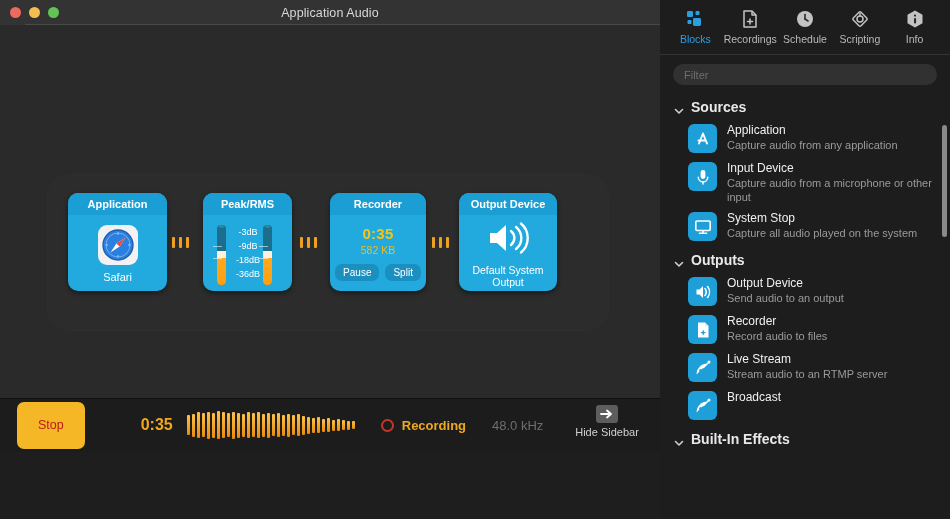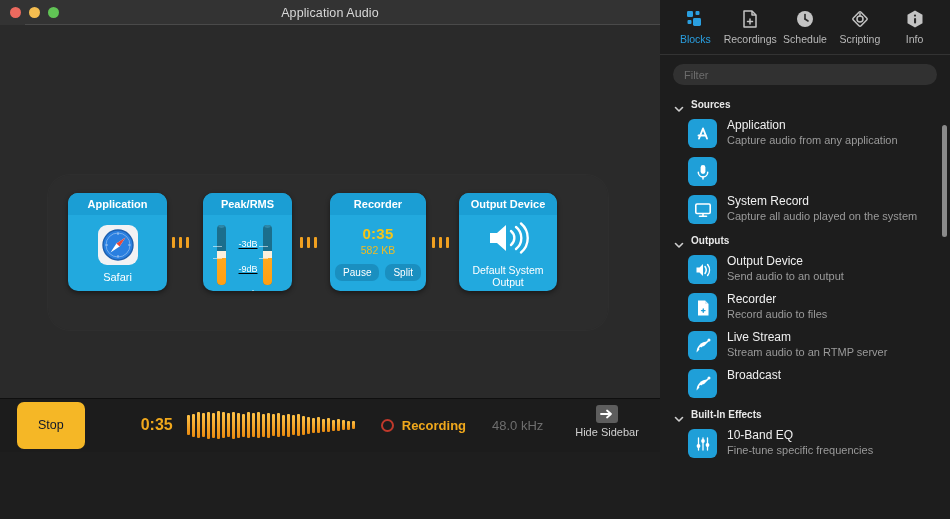--- a/index.html
+++ b/index.html
@@ -83,24 +83,23 @@
     position:absolute; left:0; right:0; bottom:45%; height:7px;
     background:#fdf0dc;
   }
   .meter .knob {
     position:absolute; left:1px; top:-4px; width:7px; height:7px;
     border-radius:50%; background:#2e87a8;
   }
   #meter-left { left:14px; }
   #meter-right { left:60px; }
   .db-scale {
-    position:absolute; left:28px; top:19px; width:34px; height:100%;
-    display:flex; flex-direction:column; justify-content:flex-start; gap:13px;
+    position:absolute; left:28px; top:7px; width:34px; height:100%;
+    display:flex; flex-direction:column; justify-content:flex-start; gap:2px;
     padding-top:4px;
-    text-decoration:underline;
   }
   .db-scale span { font-size:9px; color:#ffffff; text-align:center; line-height:12px; }
   .tickrow{ position:absolute; width:9px; height:1px; background:rgba(255,255,255,0.55); }
 
   
   #block-recorder { left:330px; width:96px; }
   .rec-time { font-size:15px; font-weight:bold; color:#f5c518; letter-spacing:.3px; }
   .rec-size { font-size:10.5px; color:#f0bb22; margin-top:2px; }
   .rec-btns { display:flex; gap:6px; margin-top:8px; }
   .rec-btn {
@@ -123,21 +122,21 @@
   
   .bottombar {
     position:relative; height:54px; flex:0 0 54px;
     background:#1c1c1c; display:flex; align-items:center;
   }
   .bottombar:before{
     content:""; position:absolute; left:0; right:0; top:0; height:1px;
     background:#0f0f0f;
   }
   .stop-btn {
-    margin-left:17px; background:#f5b726; color:#0f172a;
+    margin-left:17px; background:#f5b726; color:#b91c1c;
     font-size:12.5px; border-radius:7px; padding:16px 21px;
     line-height:15px; font-weight:500;
   }
   .bb-time { margin-left:56px; font-size:16px; font-weight:bold; color:#f0a81c; }
   .waveform { margin-left:14px; display:flex; align-items:center; gap:2px; height:34px; }
   .waveform i { display:block; width:3px; border-radius:1px;
     background:linear-gradient(180deg,#ffc247 0%,#e98b10 100%); }
   .rec-status { margin-left:26px; display:flex; align-items:center; gap:8px; }
   .rec-dot {
     width:13px; height:13px; border-radius:50%;
@@ -188,21 +187,21 @@
   .sb-scroll { position:relative; flex:1; overflow:hidden; padding:0 0 0 0; }
   .sb-scrollbar {
     position:absolute; right:3px; top:33px; width:5px; height:112px;
     border-radius:3px; background:#8a8a8a;
   }
   .sb-section-head {
     display:flex; align-items:center; gap:7px;
     padding:7px 0 4px 14px;
   }
   .chev { width:10px; height:10px; display:block; }
-  .sb-section-title { font-size:10px; font-weight:bold; color:#e8e8e8;text-align:center; }
+  .sb-section-title { font-size:14px; font-weight:bold; color:#e8e8e8;text-align:center; }
   .sb-row {
     display:flex; align-items:flex-start; gap:10px;
     padding:3px 12px 3px 28px; min-height:38px;
   }
   .sb-row-icon {
     width:29px; height:29px; flex:0 0 29px; border-radius:6px;
     background:#1f9fd8; display:flex; align-items:center; justify-content:center;
     margin-top:2px;
   }
   .sb-row-txt { display:flex; flex-direction:column; padding-top:1px; min-width:0; }
@@ -482,32 +481,36 @@
       </div>
 
       <div class="sb-row">
         <span class="sb-row-icon">
           <svg width="20" height="20" viewBox="0 0 20 20">
             <rect x="7.6" y="3" width="4.8" height="9" rx="2.4" fill="#ffffff"></rect>
             <path d="M5.3 10.2 A4.7 4.7 0 0 0 14.7 10.2" fill="none" stroke="#ffffff" stroke-width="1.5" stroke-linecap="round"></path>
             <line x1="10" y1="14.8" x2="10" y2="17" stroke="#ffffff" stroke-width="1.5" stroke-linecap="round"></line>
           </svg>
         </span>
+        <span class="sb-row-txt">
+          <span class="sb-row-title">Input Device</span>
+          <span class="sb-row-sub">Capture audio from a microphone or other input</span>
+        </span>
       </div>
 
       <div class="sb-row">
         <span class="sb-row-icon">
           <svg width="20" height="20" viewBox="0 0 20 20">
             <rect x="2.8" y="4" width="14.4" height="9.5" rx="1.2" fill="none" stroke="#ffffff" stroke-width="1.6"></rect>
             <line x1="10" y1="13.5" x2="10" y2="16" stroke="#ffffff" stroke-width="1.6"></line>
             <line x1="6.5" y1="16.3" x2="13.5" y2="16.3" stroke="#ffffff" stroke-width="1.6" stroke-linecap="round"></line>
           </svg>
         </span>
         <span class="sb-row-txt">
-          <span class="sb-row-title">System Record</span>
+          <span class="sb-row-title">System Stop</span>
           <span class="sb-row-sub">Capture all audio played on the system</span>
         </span>
       </div>
 
       <div class="sb-section-head">
         <span class="chev">
           <svg width="10" height="10" viewBox="0 0 10 10">
               <polyline points="1.5,3.5 5,7 8.5,3.5" fill="none" stroke="#cfcfcf" stroke-width="1.6" stroke-linecap="round" stroke-linejoin="round"></polyline>
             </svg>
         </span>
@@ -574,34 +577,16 @@
 
       <div class="sb-section-head">
         <span class="chev">
           <svg width="10" height="10" viewBox="0 0 10 10">
               <polyline points="1.5,3.5 5,7 8.5,3.5" fill="none" stroke="#cfcfcf" stroke-width="1.6" stroke-linecap="round" stroke-linejoin="round"></polyline>
             </svg>
         </span>
         <span class="sb-section-title">Built-In Effects</span>
       </div>
 
-      <div class="sb-row">
-        <span class="sb-row-icon">
-          <svg width="20" height="20" viewBox="0 0 20 20">
-            <g stroke="#ffffff" stroke-width="1.3" stroke-linecap="round">
-              <line x1="5.5" y1="4" x2="5.5" y2="16"></line>
-              <line x1="10" y1="4" x2="10" y2="16"></line>
-              <line x1="14.5" y1="4" x2="14.5" y2="16"></line>
-            </g>
-            <circle cx="5.5" cy="12" r="1.9" fill="#ffffff"></circle>
-            <circle cx="10" cy="7" r="1.9" fill="#ffffff"></circle>
-            <circle cx="14.5" cy="11" r="1.9" fill="#ffffff"></circle>
-          </svg>
-        </span>
-        <span class="sb-row-txt">
-          <span class="sb-row-title">10-Band EQ</span>
-          <span class="sb-row-sub">Fine-tune specific frequencies</span>
-        </span>
-      </div>
 
     </div>
   </div>
 </div>
 
 </body></html>

